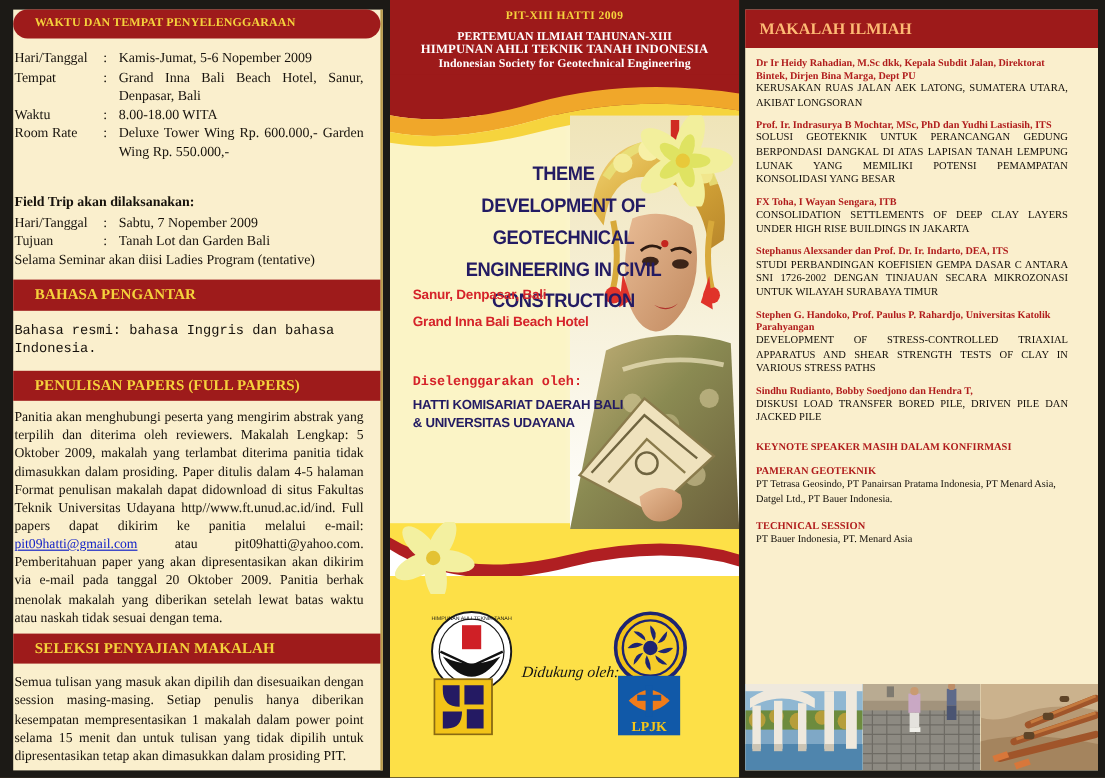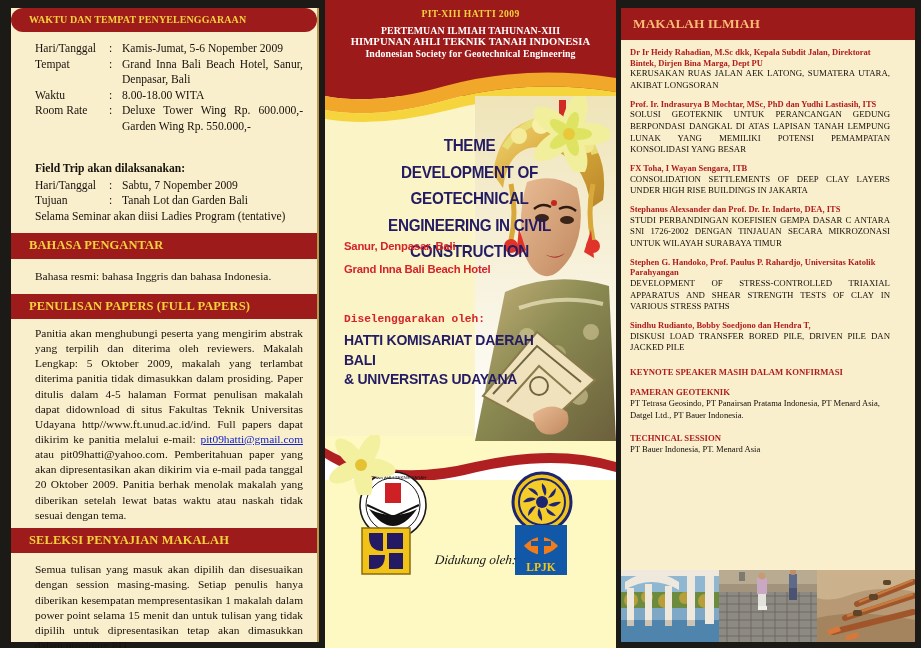--- a/index.html
+++ b/index.html
@@ -35,41 +35,41 @@
     color: #f5d23c;
     font-weight: bold;
     font-size: 12.5px;
     letter-spacing: .1px;
     padding: 5px 0 5px 18px;
     line-height: 1.22;
     font-family: "Liberation Serif", serif;
   }
   .bar.big { padding-top: 6px; padding-bottom: 6px; font-size: 10px; border-radius: 21px; }
   .body-txt {
-    padding: 9px 14px 9px 24px;
+    padding: 9px 14px 9px 1px;
     font-size: 11.4px;
     line-height: 1.33;
     color: #17120c;
     text-align: justify;
     font-family: "Liberation Serif", serif;
   }
   .body-txt.center-n { text-align: left; }
   .dl { display: table; width: 100%; font-size: 11.6px; line-height: 1.34; }
   .dl .row { display: table-row; }
   .dl .k { display: table-cell; width: 74px; padding-right: 2px; vertical-align: top; white-space: nowrap;}
   .dl .c { display: table-cell; width: 13px; vertical-align: top; }
   .dl .v { display: table-cell; vertical-align: top; }
   .subhead { font-weight: bold; font-size: 11.6px; margin-bottom: 1px; margin-top: 18px; }
   .mail-link { color: #1423c8; text-decoration: underline; }
 
   
   .col-center {
     position: relative;
     width: 291px; height: 648px;
-    background: #fef9c3;
+    background: #fde047;
     overflow: hidden;
   }
   .cc-head {
     position: absolute; top: 0; left: 0; width: 291px; height: 96px;
     background: #9d1a1a;
     overflow: hidden;
   }
   .cc-head .evtid {
     position: absolute; top: 8px; left: 0; width: 100%;
     text-align: center; color: #f5d23c;
@@ -113,31 +113,31 @@
     line-height: 2.08;
     letter-spacing: -0.2px;
   }
   .org { position: absolute; top: 313px; left: 19px; width: 215px; z-index: 6;}
   .org .lbl {
     color: #d5232a; font-family: Liberation Mono, monospace;
     font-weight: bold; font-size: 11.2px; margin-bottom: 6px;
   }
   .org .nm {
     color: #231b63; font-family: "Liberation Sans", sans-serif;
-    font-weight: bold; font-size: 14px; line-height: 1.4;
+    font-weight: bold; font-size: 11px; line-height: 1.4;
     letter-spacing: -0.25px;
   }
 
   
   .dancer {
     position: absolute; top: 96px; left: 150px; width: 141px; height: 345px;
     overflow: hidden; z-index: 3;
   }
   .lower-swoosh { position: absolute; top: 410px; left: 0; width: 291px; height: 70px; z-index: 7;}
-  .logos { position: absolute; top: 465px; left: 0; width: 259px; height: 140px; z-index: 8; padding-left: 22px;}
+  .logos { position: absolute; top: 503px; left: 0; width: 259px; height: 140px; z-index: 8; padding-left: 22px;}
   .didukung {
     position: absolute; top: 552px; left: 110px; z-index: 9;
     font-family: "Liberation Serif", serif;
     font-style: italic; font-size: 13px; color: #121212;
     transform: skewX(-6deg);
   }
 
   
   .col-right {
     position: relative; width: 305px; height: 648px;
@@ -218,21 +218,21 @@
           <div class="row">
             <div class="k">Tujuan</div>
             <div class="c">:</div>
             <div class="v">Tanah Lot dan Garden Bali</div>
           </div>
         </div>
         <div style="font-size:11.6px;">Selama Seminar akan diisi Ladies Program (tentative)</div>
       </div>
 
       <div class="bar">BAHASA PENGANTAR</div>
-      <div class="body-txt center-n" style="padding-top:10px;padding-bottom:10px;">Bahasa resmi: bahasa Inggris dan bahasa Indonesia.</div>
+      <div class="body-txt center-n" style="padding-top:10px;padding-bottom:10px;font-family:Liberation Mono, monospace;">Bahasa resmi: bahasa Inggris dan bahasa Indonesia.</div>
 
       <div class="bar">PENULISAN PAPERS (FULL PAPERS)</div>
       <div class="body-txt" style="padding-top:7px;padding-bottom:5px;">
         <span>Panitia akan menghubungi peserta yang mengirim abstrak yang terpilih dan diterima oleh reviewers. Makalah Lengkap: 5 Oktober 2009, makalah yang terlambat diterima panitia tidak dimasukkan dalam prosiding. Paper ditulis dalam 4-5 halaman Format penulisan makalah dapat didownload di situs Fakultas Teknik Universitas Udayana  http//www.ft.unud.ac.id/ind. Full papers dapat dikirim ke panitia melalui e-mail: </span><a class="mail-link" href="#">pit09hatti@gmail.com</a><span> atau  pit09hatti@yahoo.com. Pemberitahuan paper yang akan dipresentasikan akan dikirim via e-mail pada tanggal 20 Oktober 2009. Panitia berhak menolak makalah yang diberikan setelah lewat batas waktu atau naskah tidak sesuai dengan tema.</span>
       </div>
 
       <div class="bar">SELEKSI PENYAJIAN MAKALAH</div>
       <div class="body-txt" style="padding-top:9px;padding-bottom:8px;">Semua tulisan yang masuk akan dipilih dan disesuaikan dengan session masing-masing. Setiap penulis hanya diberikan kesempatan mempresentasikan 1 makalah dalam power point selama 15 menit dan untuk tulisan yang tidak dipilih untuk dipresentasikan tetap akan dimasukkan dalam prosiding PIT.</div>
 
     </div>

